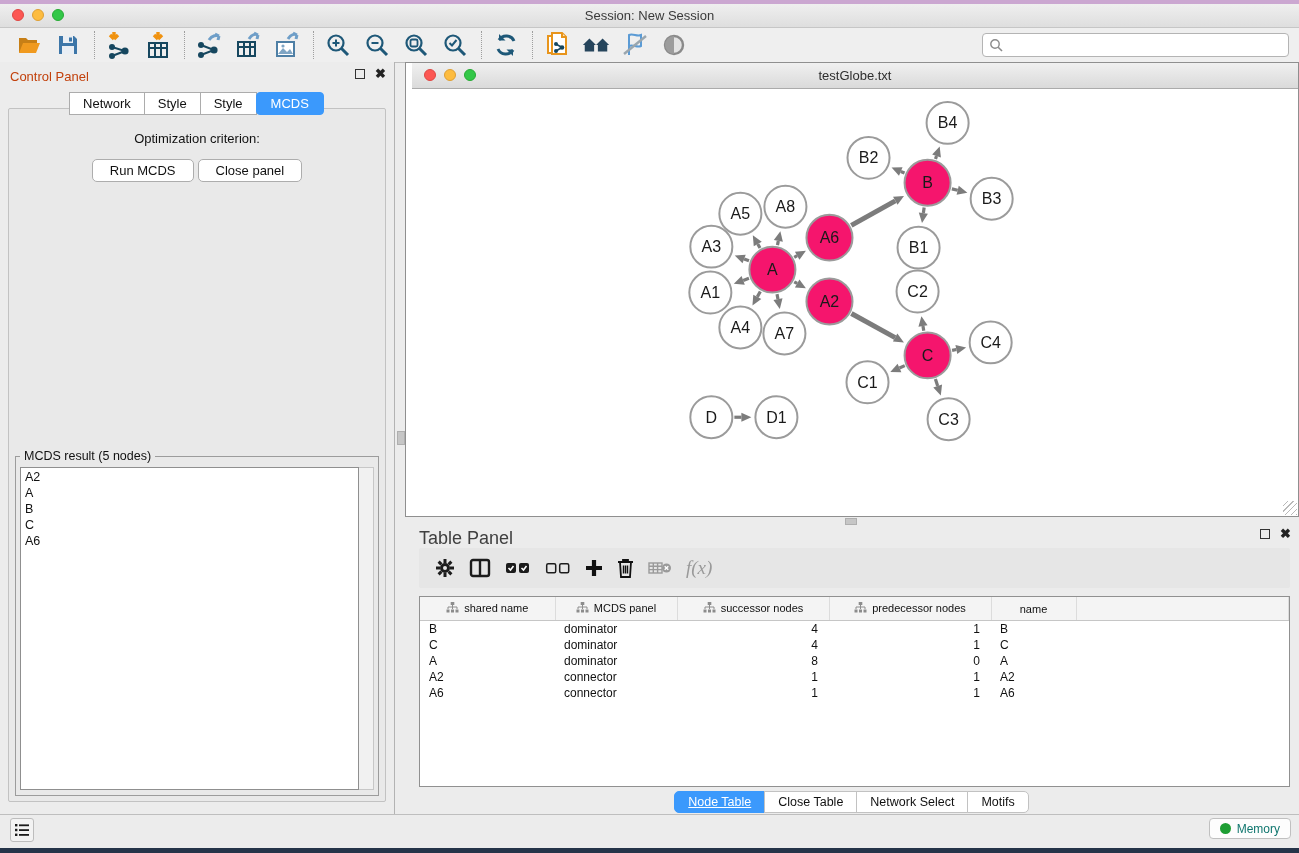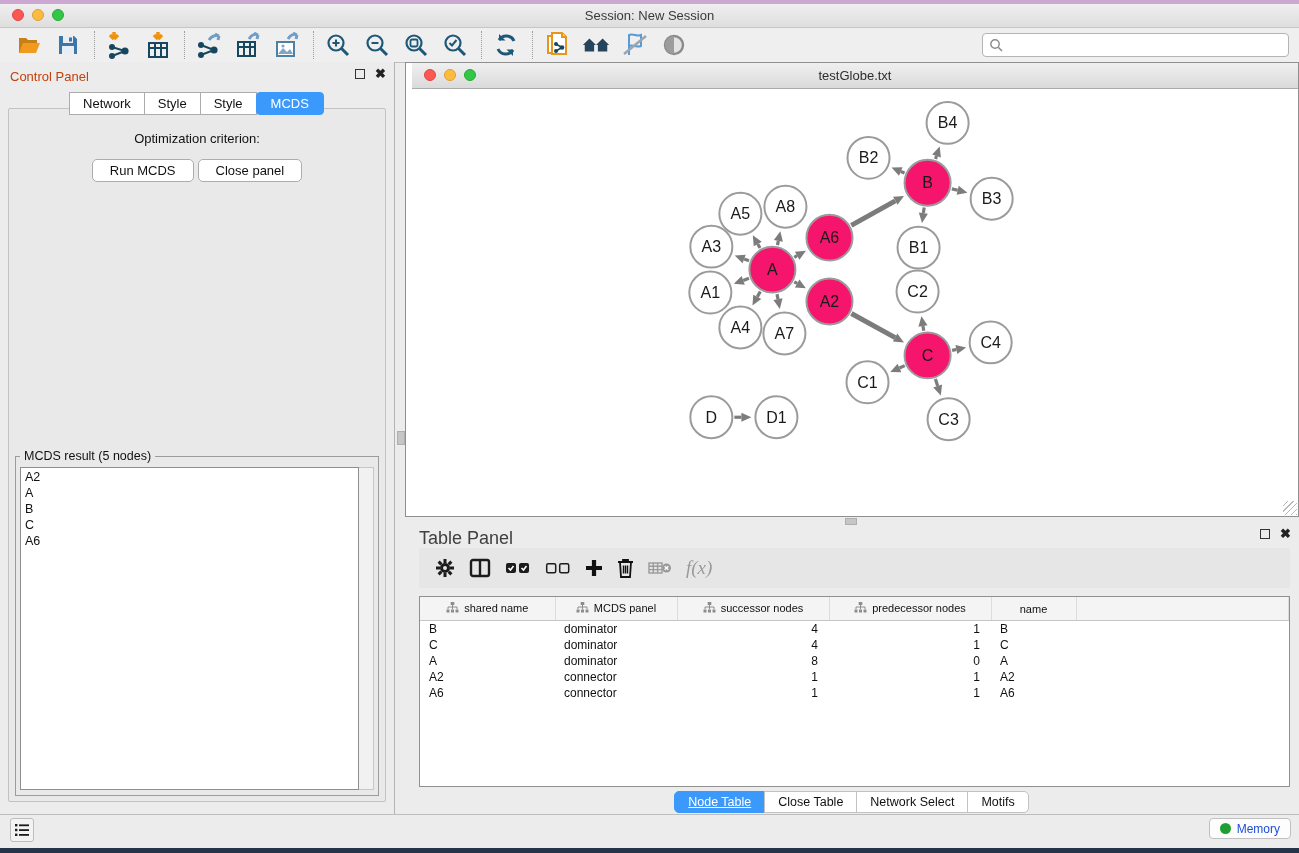--- a/index.html
+++ b/index.html
@@ -93,21 +93,21 @@
   .seg:last-child{border-radius:0 5px 5px 0;}
   .seg.active{background:#3B99FC;border-color:#3B99FC;color:#fff;}
 
   
   .statusbar{position:absolute;left:0;right:0;bottom:5px;height:28px;background:#ECECEC;border-top:1px solid #BEBEBE;}
   .list-btn{position:absolute;left:10px;top:3px;width:22px;height:22px;background:#F3F3F3;border:1px solid #BDBDBD;
     border-radius:3px;display:flex;align-items:center;justify-content:center;}
   .mem-btn{position:absolute;right:8px;top:3px;height:21px;background:#FDFDFD;border:1px solid #C0C0C0;border-radius:4px;
     display:flex;align-items:center;gap:6px;padding:0 10px;box-sizing:border-box;}
   .mem-dot{width:11px;height:11px;border-radius:50%;background:#1E9E33;}
-  .mem-lbl{font-size:12px;color:#1d4ed8;}
+  .mem-lbl{font-size:12px;color:#0f766e;}
 </style>
 </head>
 <body>
 
 <div class="strip-top"></div>
 <div class="strip-bottom"></div>
 
 <div id="app">
 
   <div class="titlebar">

